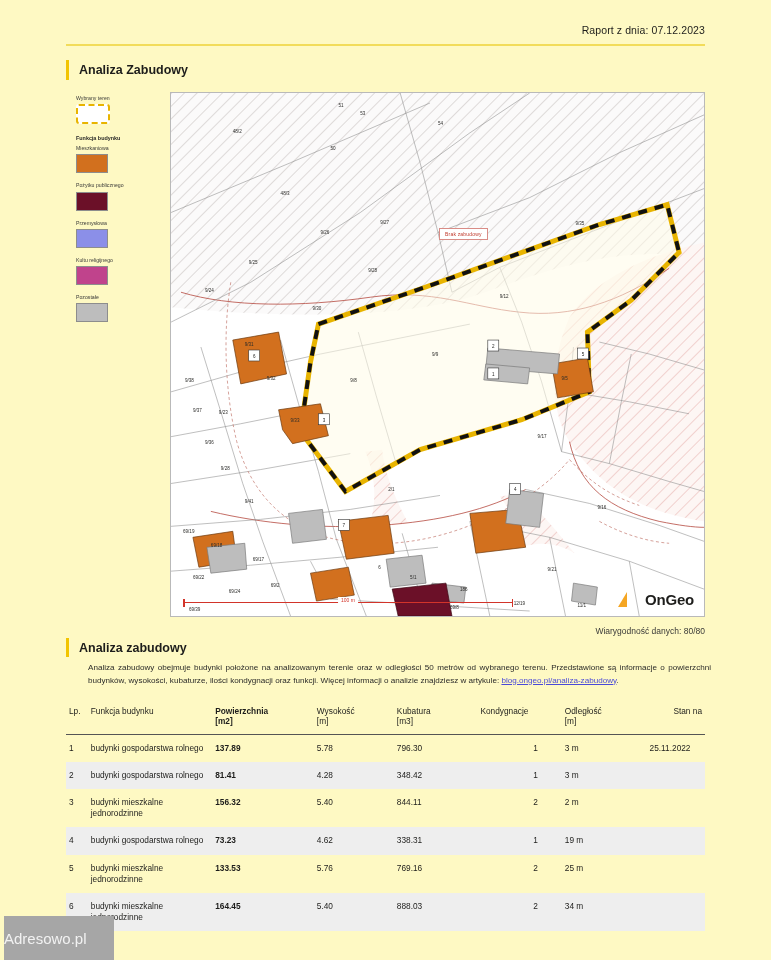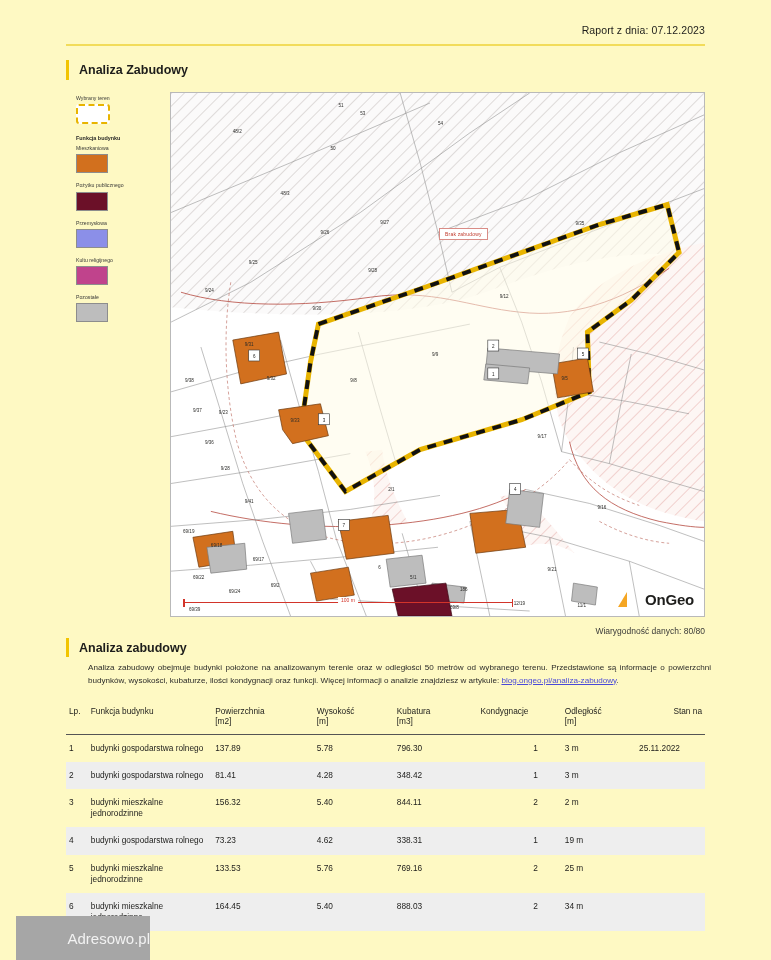--- a/index.html
+++ b/index.html
@@ -99,35 +99,35 @@
     text-align: left; font-weight: normal; color:#1d1d1b;
     padding: 4px 3px 7px 3px; vertical-align: top; line-height: 1.25;
     border-bottom: 1.2px solid #555;
   }
   tbody td {
     padding: 8px 3px; vertical-align: top; line-height: 1.35; color:#1d1d1b;
   }
   tbody tr.alt td { background: #eeeeee; }
   .c-lp   { width: 22px; }
   .c-fn   { width: 128px; }
-  .c-pw   { width: 104px; }
+  .c-pw   { width: 104px; font-weight: bold; }
   .c-wy   { width: 82px; }
   .c-kb   { width: 86px; }
   .c-kd   { width: 86px; text-align: right; padding-right: 24px; }
   .c-od   { width: 76px; }
   .c-sn   { width: 70px; }
   thead th.c-kd { text-align: left; padding-right: 3px; margin-left: 44px; }
   thead th.c-sn { text-align: right; }
-  td.c-sn { text-align: left; padding-right: 4px; }
+  td.c-sn { text-align: center; padding-right: 4px; }
 
   
   .watermark {
-    position: absolute; left: 16px; top: 916px;
-    width: 134px; height: 44px;
-    background: #a6a6a6; display:flex; align-items:center; justify-content:flex-end;
+    position: absolute; left: 4px; top: 916px;
+    width: 110px; height: 44px;
+    background: #a6a6a6; display:flex; align-items:center; justify-content:flex-start;
   }
   .watermark span { color:#f2f2f2; font-size: 15px; }
 
   .mlabel { font-size: 4.6px; fill: #2b2b29; font-family: "Liberation Sans", sans-serif; }
   .bnum { font-size: 4.6px; fill: #1d1d1b; font-family: "Liberation Sans", sans-serif; }
 </style>
 </head>
 <body>
 
 <div class="page">

